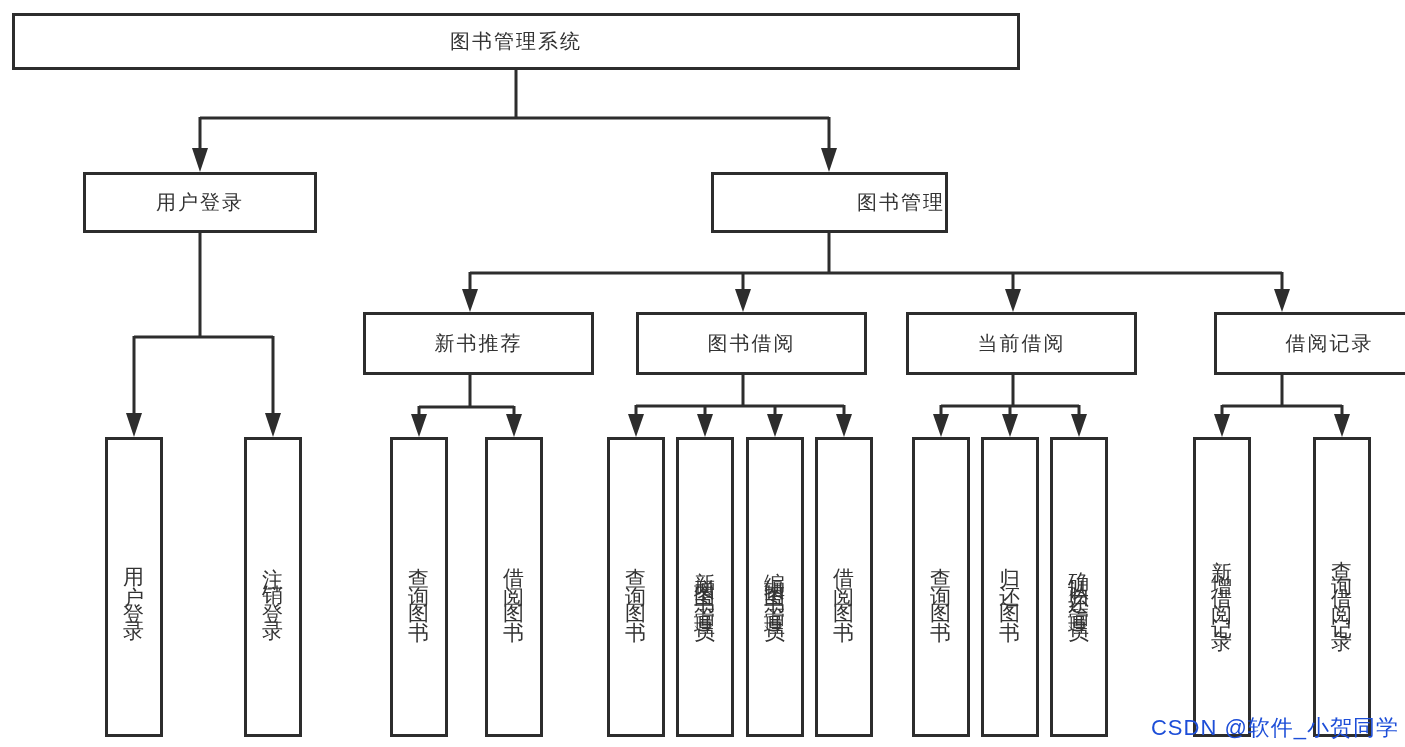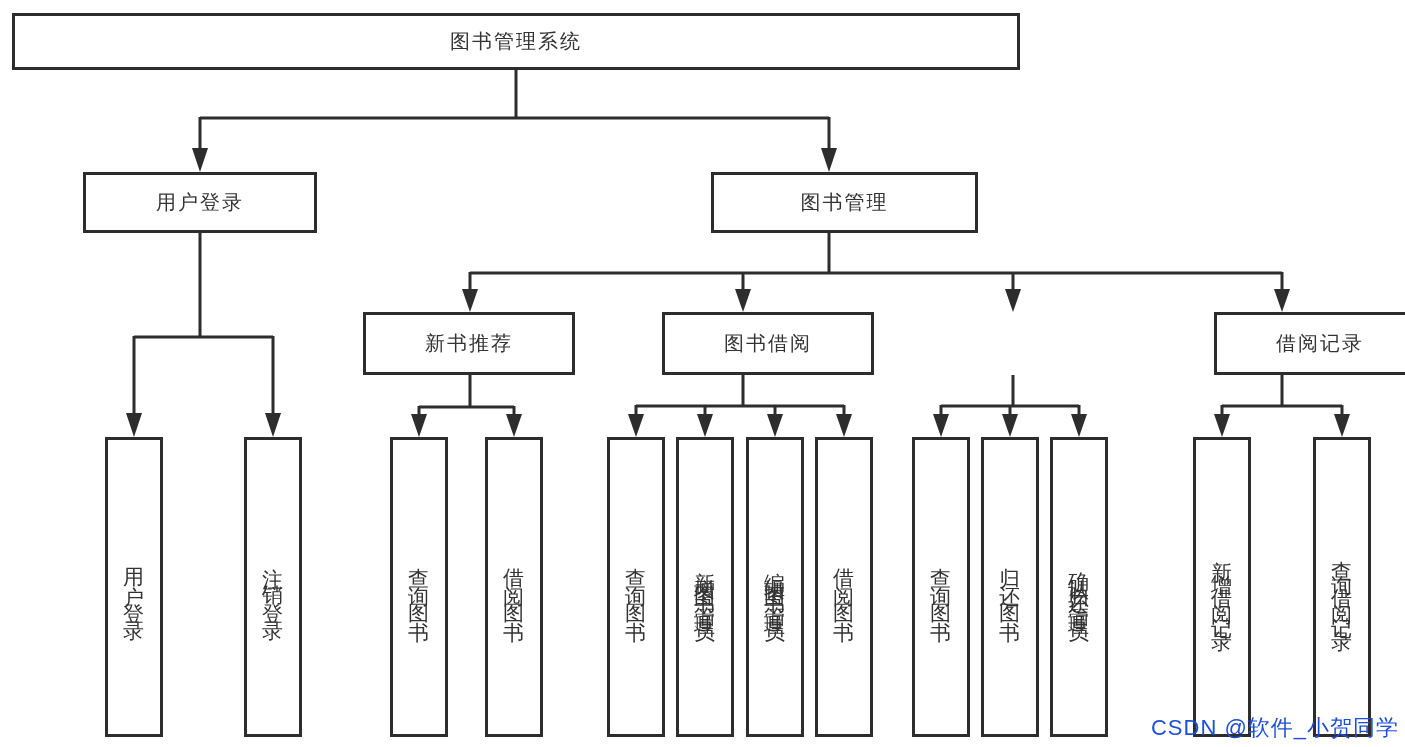--- a/index.html
+++ b/index.html
@@ -9,23 +9,23 @@
     overflow:hidden;
   }
   svg.wires { position:absolute; left:0; top:0; z-index:1; }
   .box {
     position:absolute; box-sizing:border-box; background:#ffffff;
     border:3px solid #2d2d2d; display:flex; align-items:center; justify-content:center;
     font-size:20px; letter-spacing:2px; z-index:2; white-space:nowrap;
   }
   .root  { left:12px;  top:13px;  width:1008px; height:57px; }
   .lv2-a { left:83px;  top:172px; width:234px;  height:61px; }
-  .lv2-b { left:711px; top:172px; width:267px;  height:61px; }
-  .lv3   { top:312px; height:63px; width:212px; }
-  .lv3-0 { left:363px; } .lv3-1 { left:662px; } .lv3-2 { left:906px; } .lv3-3 { left:1175px;margin-left:39px; }
+  .lv2-b { left:711px; top:172px; width:237px;  height:61px;justify-content:flex-end; }
+  .lv3   { top:312px; height:63px; width:231px; }
+  .lv3-0 { left:363px; } .lv3-1 { left:636px; } .lv3-2 { left:906px; } .lv3-3 { left:1175px;margin-left:39px; }
   .vcol {
     position:absolute; top:437px; width:58px; height:300px; box-sizing:border-box;
     background:#ffffff; border:3px solid #2d2d2d;
     display:flex; align-items:center; justify-content:center; z-index:2;
   }
   .vcol .vtext {
     writing-mode:vertical-rl; text-orientation:mixed;
     font-size:21px; line-height:1; color:#333333;
   }
   .sp-wide  { letter-spacing:0.85em; }
@@ -96,20 +96,23 @@
   <div class="box lv2-b">
     <span>图书管理</span>
   </div>
 
   <div class="box lv3 lv3-0">
     <span>新书推荐</span>
   </div>
   <div class="box lv3 lv3-1">
     <span>图书借阅</span>
   </div>
+  <div class="box lv3 lv3-2">
+    <span>当前借阅</span>
+  </div>
   <div class="box lv3 lv3-3">
     <span>借阅记录</span>
   </div>
 
   <div class="vcol c-0">
     <span class="vtext sp-wide">用户登录</span>
   </div>
   <div class="vcol c-1">
     <span class="vtext sp-wide">注销登录</span>
   </div>

